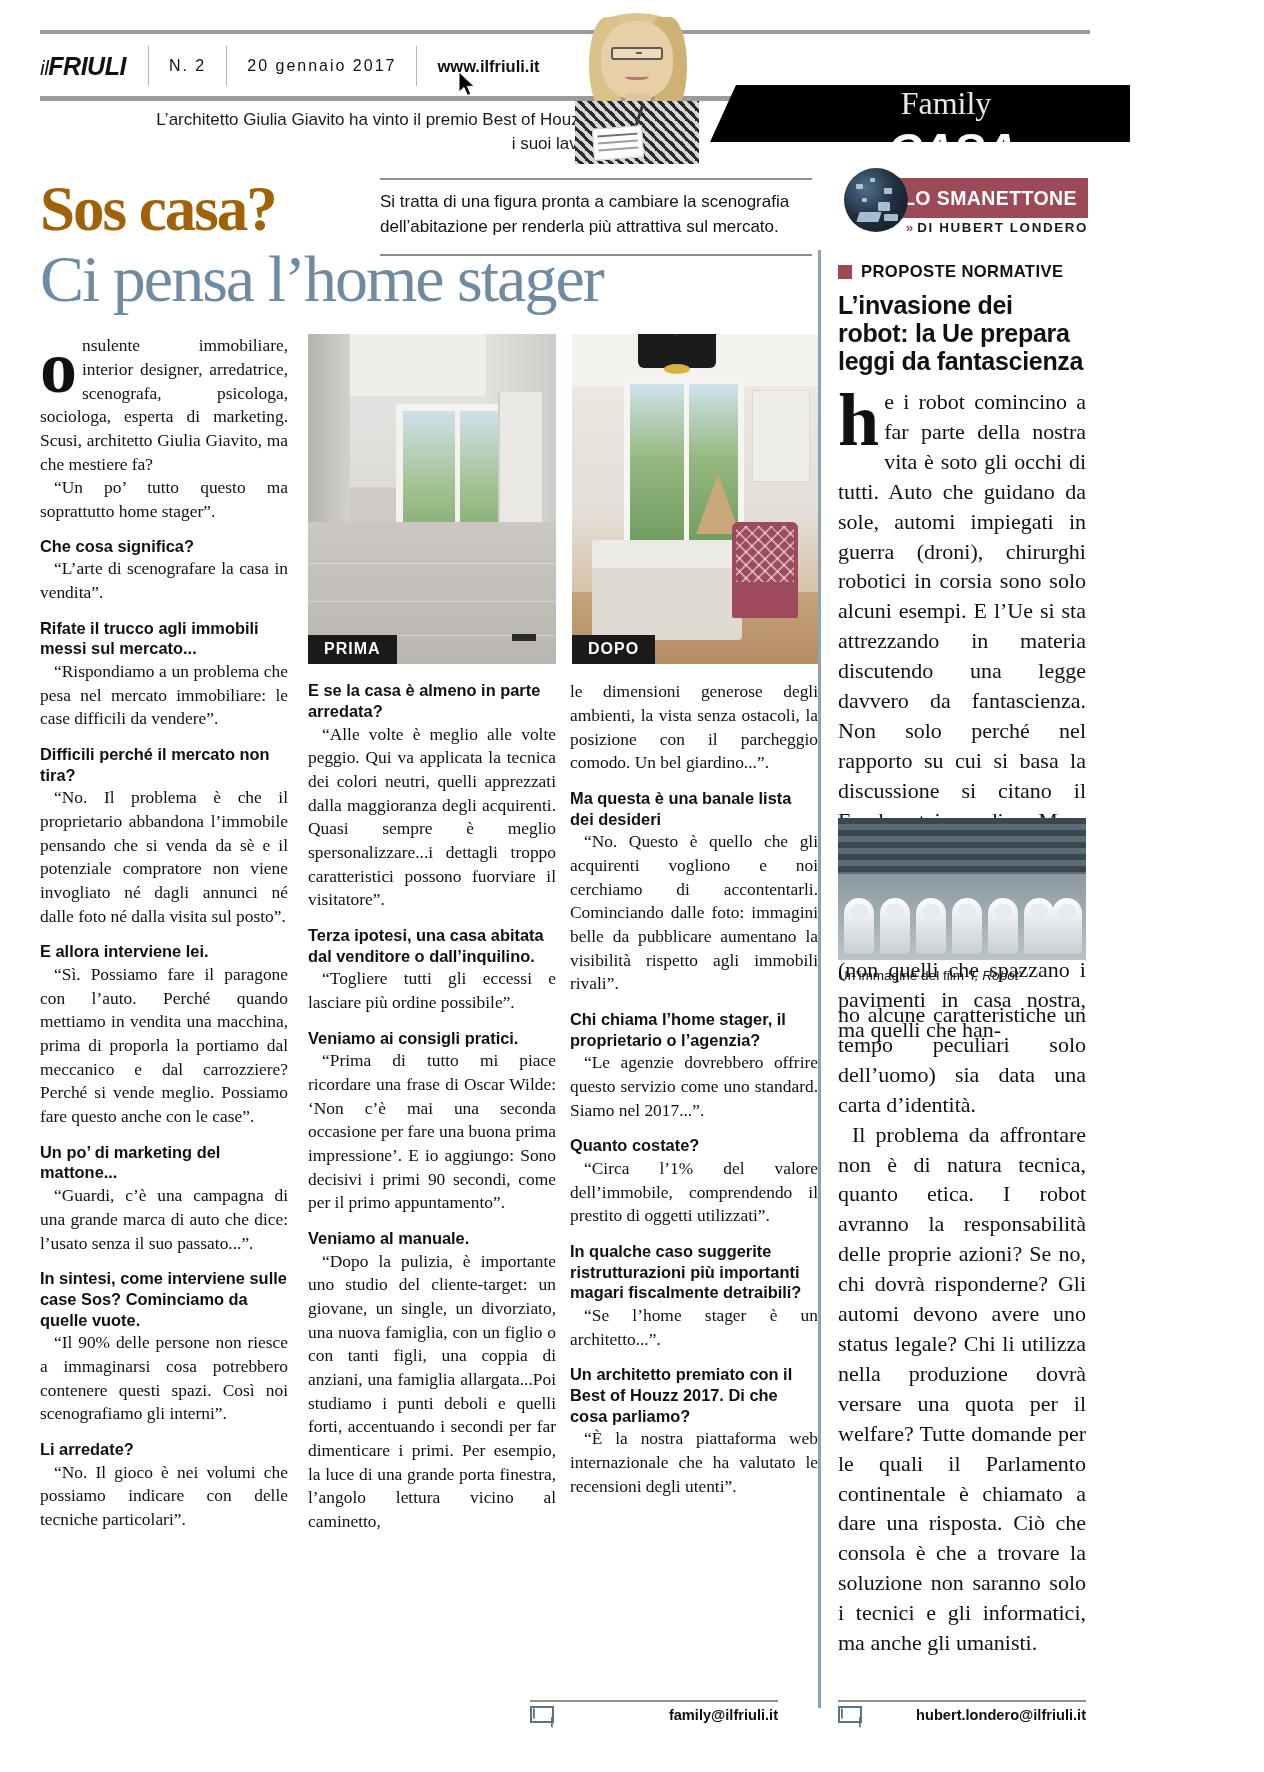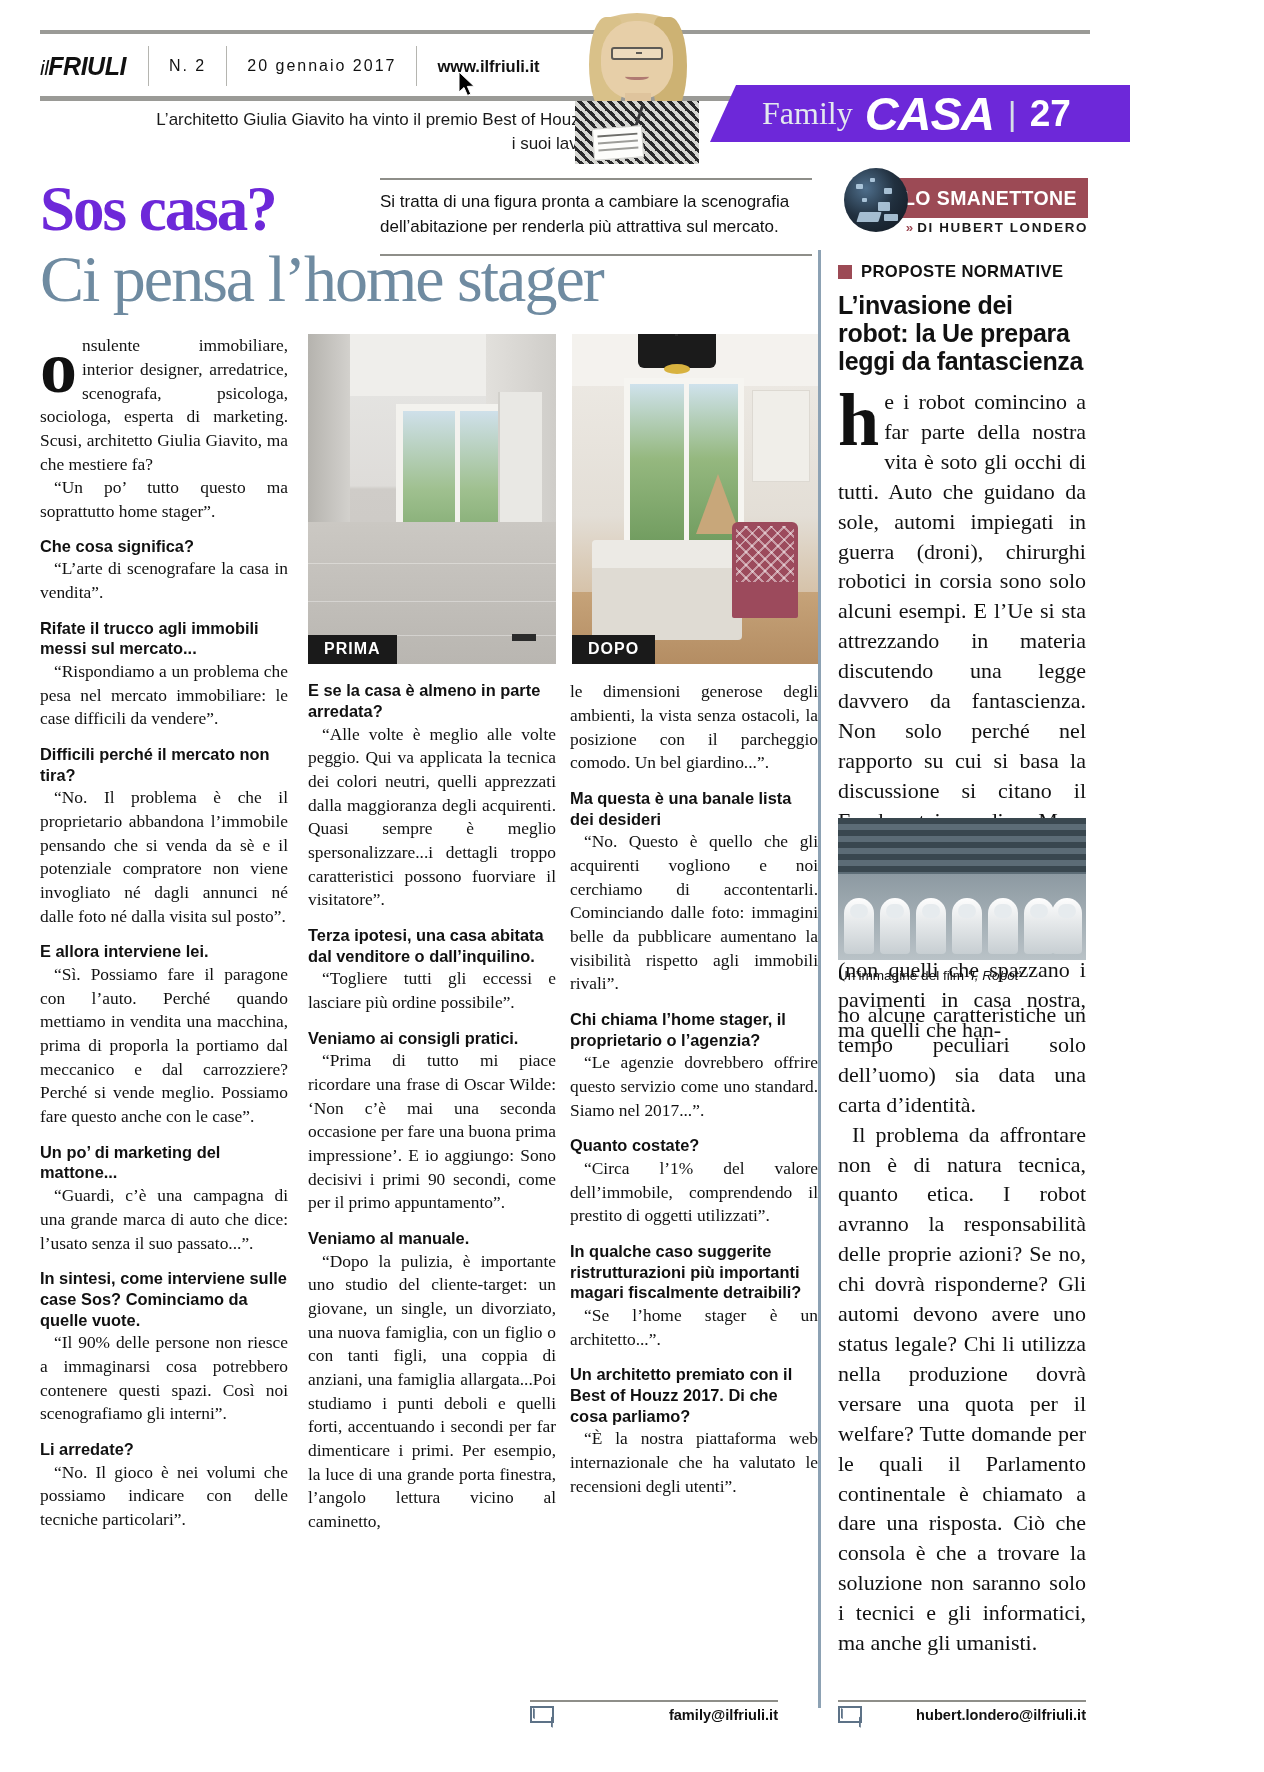--- a/index.html
+++ b/index.html
@@ -68,36 +68,36 @@
   .ph-neck { position:absolute; left:58px; top:84px; width:26px; height:16px; background:#dfc49d;}
   .ph-badge { position:absolute; left:26px; top:118px; width:50px; height:32px;
     background:#fdfdfb; border:1px solid #cfcfcb; transform:rotate(-4deg);}
   .ph-badge i { display:block; height:2px; background:#9d9d99; margin:5px 4px; }
   .ph-badge i:first-child{ background:#6d6d69; margin-top:6px;}
   .ph-lanyard { position:absolute; left:70px; top:96px; width:3px; height:26px; background:#3a3a3c; transform:rotate(18deg);}
 
   
   .casa-banner {
     position:absolute; left:670px; top:73px; width:420px; height:57px;
-    background:#6d28d9;
+    background:#000000;
     clip-path: polygon(26px 0, 420px 0, 420px 100%, 0 100%);
     display:flex; align-items:center; padding-left:52px;
-    font-family:"Liberation Sans", sans-serif; color:#fff;
+    font-family:"Liberation Sans", sans-serif; color:#fff;flex-direction:column;
   }
   .casa-family { font-size:32px; color:#e3e9ee; font-family:"Liberation Serif",serif; letter-spacing:0px;}
   .casa-word { font-size:47px; font-weight:bold; font-style:italic; letter-spacing:-1px; margin-left:12px;}
   .casa-sep { font-size:34px; color:#d6dfe6; margin-left:14px; font-weight:300;}
   .casa-num { font-size:37px; font-weight:bold; margin-left:13px; color:#ffffff;}
   .mh-dash { position:absolute; left:702px; top:99px; width:42px; height:7px; background:#8e8e89; }
 
   
   .headline-zone { position:relative; margin-top:6px; }
   .hl1 {
     font-size:63px; font-weight:bold; letter-spacing:-2px; line-height:1;
-    color:#6d28d9; font-family:"Liberation Serif", serif;
+    color:#a16207; font-family:"Liberation Serif", serif;
   }
   .hl2 {
     font-size:66px; font-weight:normal; letter-spacing:-2px; line-height:1.02;
     color:#6f8ba1; font-family:"Liberation Serif", serif; margin-top:4px;
   }
   .standfirst {
     position:absolute; left:340px; top:12px; width:432px;
     font-family:"Liberation Sans", sans-serif; font-size:17px; line-height:1.45;
   }
   .sf-rule-top { position:absolute; left:340px; top:0px; width:432px; height:2px; background:#8e8e89;}

